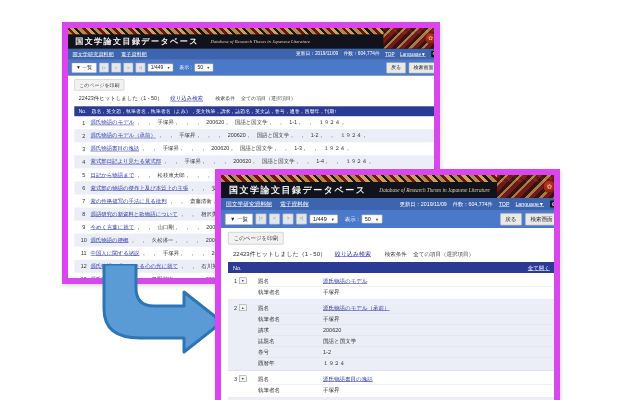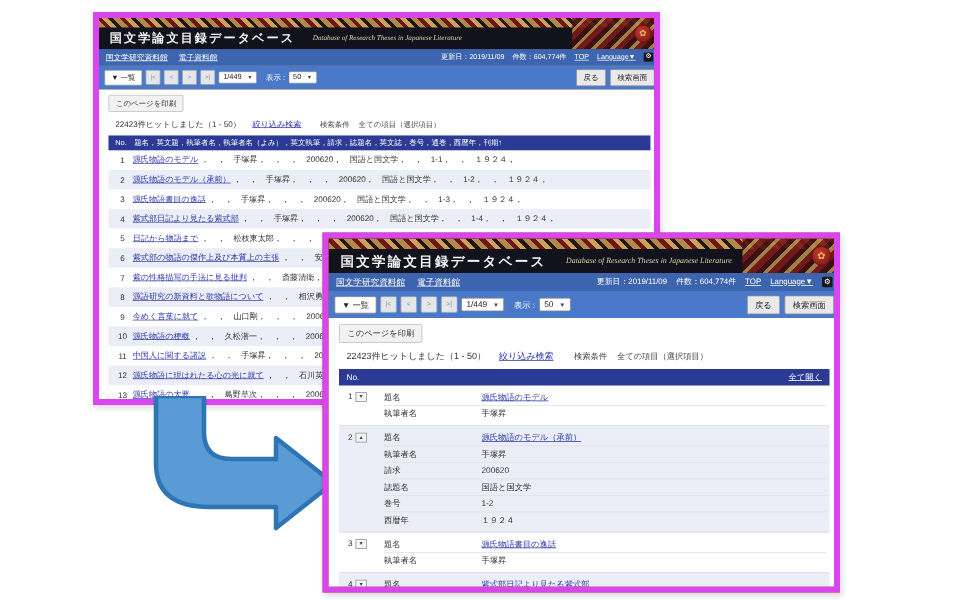--- a/index.html
+++ b/index.html
@@ -1,19 +1,19 @@
 <!DOCTYPE html>
 <html><head>
 <meta charset="utf-8">
 <style>
   html,body{margin:0;padding:0;background:#fff;}
   .stage{position:relative;width:640px;height:400px;background:#fff;overflow:hidden;
          font-family:"Liberation Sans","DejaVu Sans",sans-serif;}
-  .window{position:absolute;background:#a16207;border:4px solid #d946ef;box-sizing:border-box;
-          overflow:hidden;box-shadow:1px 2px 4px rgba(0,0,0,.15);}
+  .window{position:absolute;background:#737373;border:6px solid #d946ef;box-sizing:border-box;
+          overflow:hidden;box-shadow:1px 2px 4px rgba(0,0,0,.15);margin-top:14px;}
   #win1{left:62px;top:8px;width:378px;height:262px;z-index:1;}
   #win2{left:215px;top:155px;width:345px;height:240px;z-index:3;}
   .wrapA{width:831px;height:573px;transform:scale(.45);transform-origin:0 0;}
   .wrapB{width:682px;height:472px;transform:scale(.5);transform-origin:0 0;}
   
   .banner{position:relative;height:46px;background:#11121c;overflow:hidden;}
   .pattern{height:14px;width:100%;
     background:repeating-linear-gradient(45deg,#b08a46 0 7px,#6e1515 7px 13px,#caa35a 13px 19px,#23150c 19px 24px);}
   .pattern-side{position:absolute;right:0;top:0;width:130px;height:46px;opacity:.9;
     background:repeating-linear-gradient(-45deg,#7a1a1a 0 8px,#b08a46 8px 13px,#401010 13px 20px);}

